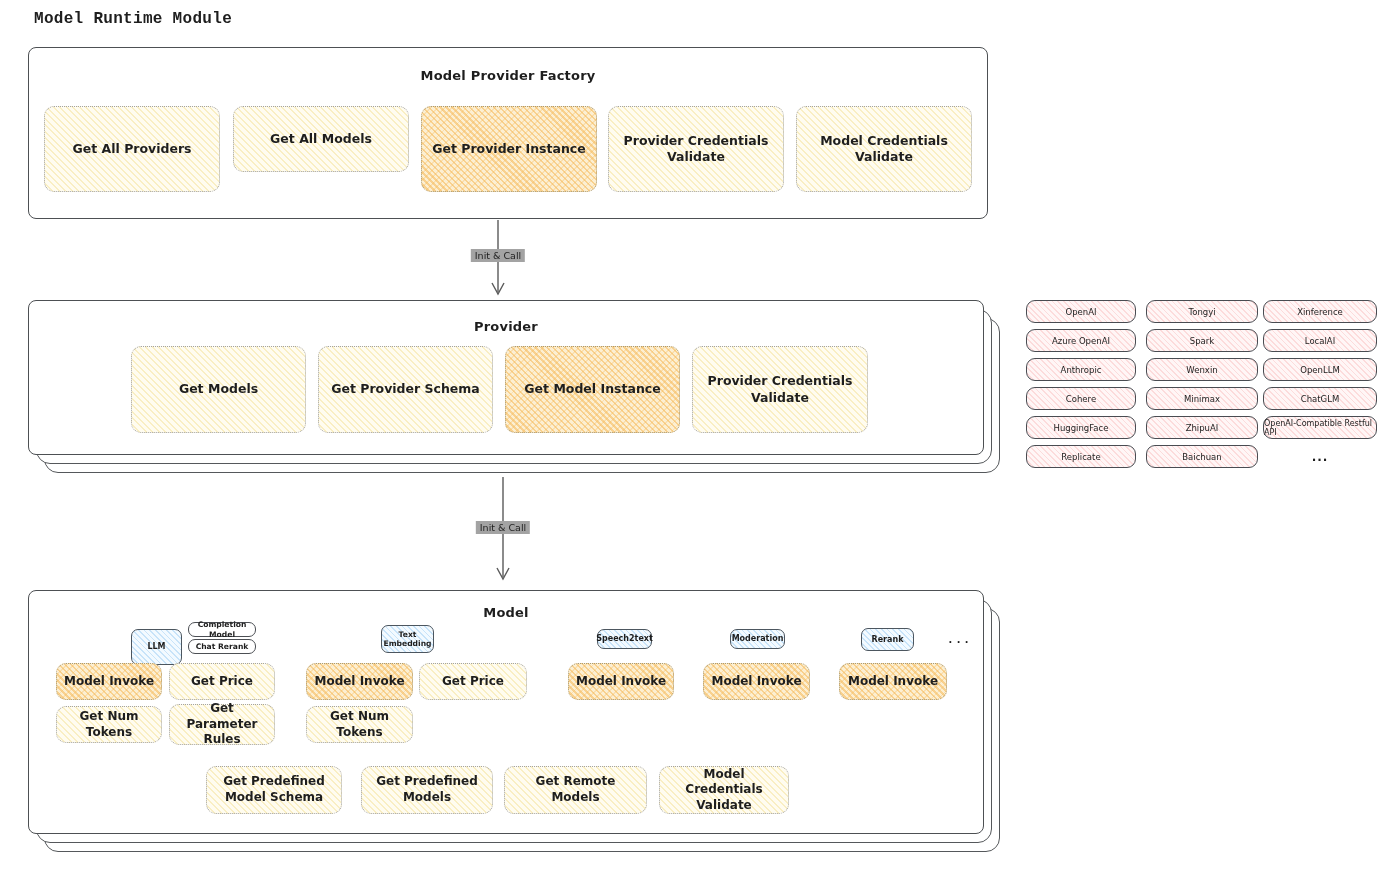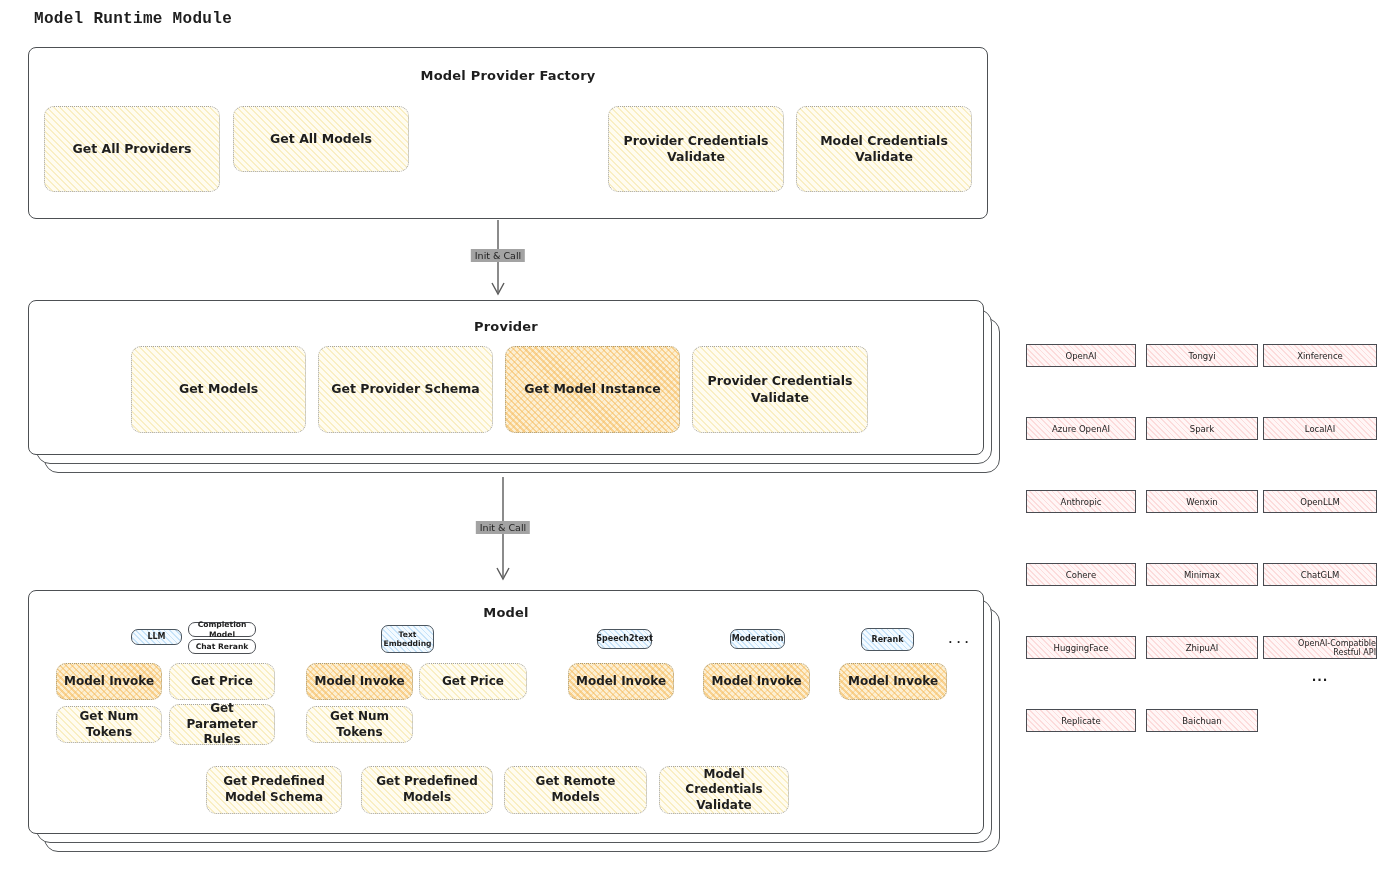--- a/index.html
+++ b/index.html
@@ -35,27 +35,26 @@
     background:
       repeating-linear-gradient(45deg, rgba(245,184,87,.55) 0 1.6px, rgba(0,0,0,0) 1.6px 4.2px),
       repeating-linear-gradient(-45deg, rgba(245,184,87,.30) 0 1.3px, rgba(0,0,0,0) 1.3px 5px),
       #fcefd2;
   }
   .btn-lg{font-size:12.5px;}
   .btn-sm{font-size:12px;}
 
   
   .pill{
-    box-sizing:border-box;height:23px;border:1.3px solid #494c52;border-radius:0;
-    display:flex;align-items:center;justify-content:center;text-align:right;
+    box-sizing:border-box;height:23px;border:1.3px solid #494c52;border-radius:9px;
+    display:flex;align-items:center;justify-content:center;text-align:left;
     font-size:8.5px;
     background:
       repeating-linear-gradient(45deg, rgba(248,176,176,.38) 0 1.2px, rgba(0,0,0,0) 1.2px 4px),
       #fff6f6;
-    margin-top: 44px;
   }
   .pill-col{position:absolute;display:flex;flex-direction:column;gap:6px;}
   .more-dots{display:flex;align-items:center;justify-content:center;font-size:12px;font-weight:bold;letter-spacing:1px;}
 
   
   .chip{
     position:absolute;box-sizing:border-box;border-radius:7px;
     display:flex;align-items:center;justify-content:center;text-align:center;
     line-height:1.2;padding:1px 3px;
   }
@@ -80,20 +79,21 @@
 <body>
 
 <div class="canvas">
 
   <div class="abs diagram-title">Model Runtime Module</div>
 
   <div class="box" style="left:28px;top:47px;width:960px;height:172px;">
     <div class="box-title" style="top:20px;">Model Provider Factory</div>
     <div class="btn y btn-lg" style="left:15px;top:58px;width:176px;height:86px;">Get All Providers</div>
     <div class="btn y btn-lg" style="left:204px;top:58px;width:176px;height:66px;">Get All Models</div>
+    <div class="btn o btn-lg" style="left:392px;top:58px;width:176px;height:86px;">Get Provider Instance</div>
     <div class="btn y btn-lg" style="left:579px;top:58px;width:176px;height:86px;">Provider Credentials Validate</div>
     <div class="btn y btn-lg" style="left:767px;top:58px;width:176px;height:86px;">Model Credentials Validate</div>
   </div>
 
   <div class="arrow-wrap" style="left:482px;top:220px;width:32px;height:78px;">
     <svg width="32" height="78">
       <line x1="16" y1="0" x2="16" y2="72" stroke="#5a5a5a" stroke-width="1.4"></line>
       <polyline points="10,63 16,74 22,63" fill="none" stroke="#5a5a5a" stroke-width="1.4"></polyline>
     </svg>
     <div class="arrow-label" style="left:16px;top:29px;">Init &amp; Call</div>
@@ -123,38 +123,38 @@
     <div class="pill">Wenxin</div>
     <div class="pill">Minimax</div>
     <div class="pill">ZhipuAI</div>
     <div class="pill">Baichuan</div>
   </div>
   <div class="pill-col" style="left:1263px;top:300px;width:114px;">
     <div class="pill">Xinference</div>
     <div class="pill">LocalAI</div>
     <div class="pill">OpenLLM</div>
     <div class="pill">ChatGLM</div>
-    <div class="pill" style="font-size:8px;padding-left:26px;">OpenAI-Compatible Restful API</div>
+    <div class="pill" style="font-size:8px;">OpenAI-Compatible Restful API</div>
     <div class="more-dots" style="height:23px;">...</div>
   </div>
 
   <div class="arrow-wrap" style="left:487px;top:477px;width:32px;height:106px;">
     <svg width="32" height="106">
       <line x1="16" y1="0" x2="16" y2="100" stroke="#5a5a5a" stroke-width="1.4"></line>
       <polyline points="10,91 16,102 22,91" fill="none" stroke="#5a5a5a" stroke-width="1.4"></polyline>
     </svg>
     <div class="arrow-label" style="left:16px;top:44px;">Init &amp; Call</div>
   </div>
 
   <div class="stack-layer" style="left:44px;top:608px;width:956px;height:244px;"></div>
   <div class="stack-layer" style="left:36px;top:599px;width:956px;height:244px;"></div>
   <div class="box" style="left:28px;top:590px;width:956px;height:244px;">
     <div class="box-title" style="top:14px;">Model</div>
 
-    <div class="chip chip-b" style="left:102px;top:38px;width:51px;height:16px;">LLM</div>
+    <div class="chip chip-b" style="left:102px;top:38px;width:51px;height:36px;">LLM</div>
     <div class="chip chip-w" style="left:159px;top:31px;width:68px;height:15px;">Completion Model</div>
     <div class="chip chip-w" style="left:159px;top:48px;width:68px;height:15px;">Chat Rerank</div>
     <div class="chip chip-b" style="left:352px;top:34px;width:53px;height:28px;font-size:7.6px;">Text Embedding</div>
     <div class="chip chip-b" style="left:568px;top:38px;width:55px;height:20px;">Speech2text</div>
     <div class="chip chip-b" style="left:701px;top:38px;width:55px;height:20px;">Moderation</div>
     <div class="chip chip-b" style="left:832px;top:37px;width:53px;height:23px;">Rerank</div>
     <div class="abs more-dots" style="left:918px;top:40px;width:24px;height:18px;">...</div>
 
     <div class="btn o btn-sm" style="left:27px;top:72px;width:106px;height:37px;">Model Invoke</div>
     <div class="btn y btn-sm" style="left:140px;top:72px;width:106px;height:37px;">Get Price</div>

